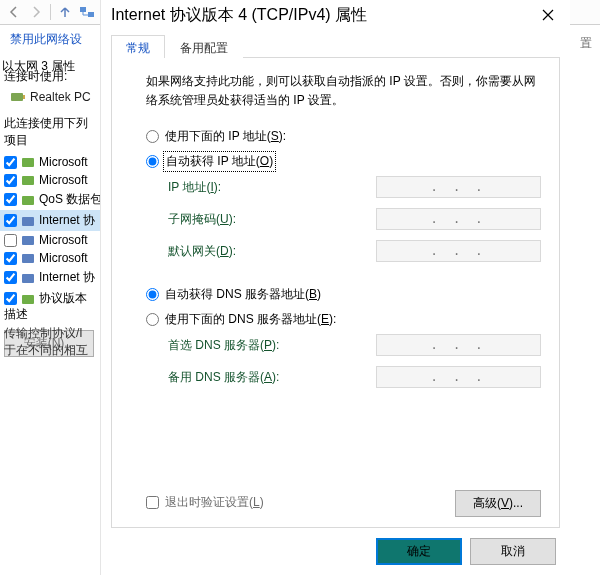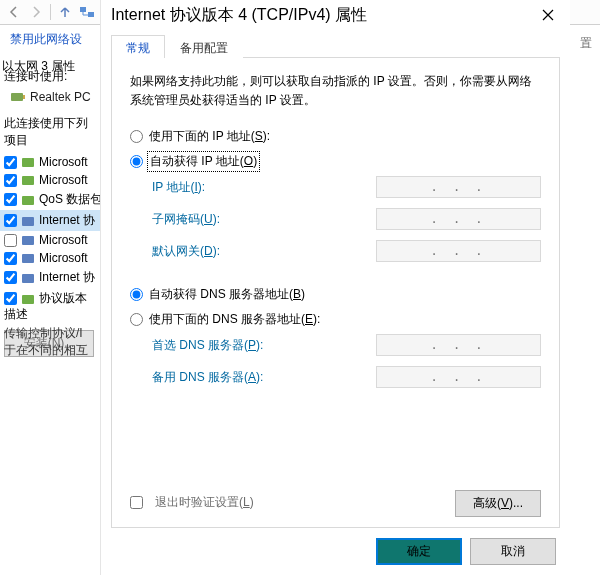--- a/index.html
+++ b/index.html
@@ -44,35 +44,35 @@
   .dlg-close { width:40px; height:28px; display:flex; align-items:center; justify-content:center; cursor:default; }
 
   .dlg-body { flex:1; padding:4px 10px 8px 10px; display:flex; flex-direction:column; }
 
   .tabs { position:relative; height:24px; border-bottom:1px solid #d9d9d9; display:flex; }
   .tab { padding:4px 14px; border:1px solid transparent; border-bottom:none; position:relative; top:1px; cursor:default; background:#fff;}
   .tab.active { border-color:#d9d9d9; background:#fff; color:#1a56c4; }
   .tab.active::after{ content:""; position:absolute; left:0; right:0; bottom:-1px; height:1px; background:#fff;}
   .tab.inactive { color:#333; }
 
-  .content { flex:1; border:1px solid #d9d9d9; border-top:none; padding:14px 18px 10px 18px; display:flex; flex-direction:column; gap:8px; }
+  .content { flex:1; border:1px solid #d9d9d9; border-top:none; padding:14px 18px 10px 34px; display:flex; flex-direction:column; gap:8px; }
   .desc-text { line-height:1.6; }
 
   .group { margin-top:6px; }
   .radio-row { display:flex; align-items:center; gap:6px; padding:4px 0; }
   .radio-row input[type=radio]{ width:13px;height:13px; margin:0; }
   .radio-row.focus label { outline:1px dotted #000; outline-offset:1px; padding:0 1px;}
   .u { text-decoration: underline; }
 
   .fields { margin:2px 0 6px 22px; display:flex; flex-direction:column; gap:10px; }
   .field { display:flex; align-items:center; justify-content:space-between; gap:10px; }
-  .field .flabel { color:#0369a1; }
+  .field .flabel { color:#14532d; }
   .ipbox { width:165px; height:22px; background:#f5f5f5; border:1px solid #d9d9d9; display:flex; align-items:center; justify-content:space-around; color:#777; font-family: Consolas, monospace; letter-spacing:4px; }
 
-  .check-row { display:flex; align-items:center; gap:12px; padding:4px 0; }
+  .check-row { display:flex; align-items:center; gap:6px; padding:4px 0; }
   .check-row input{ width:13px;height:13px; margin:0; }
   .check-row label { color:#6d6d6d; }
 
   .advrow { display:flex; justify-content:flex-end; padding-top:2px; }
   .btn { min-width:86px; padding:4px 12px; background:#e1e1e1; border:1px solid #adadad; text-align:center; cursor:default; }
   .btn.primary{ border:2px solid #0078d7; background:#0f766e; padding:3px 11px;}
   .okrow { display:flex; justify-content:flex-end; gap:8px; padding:10px 4px 2px 4px; }
 </style>
 </head>
 <body>

